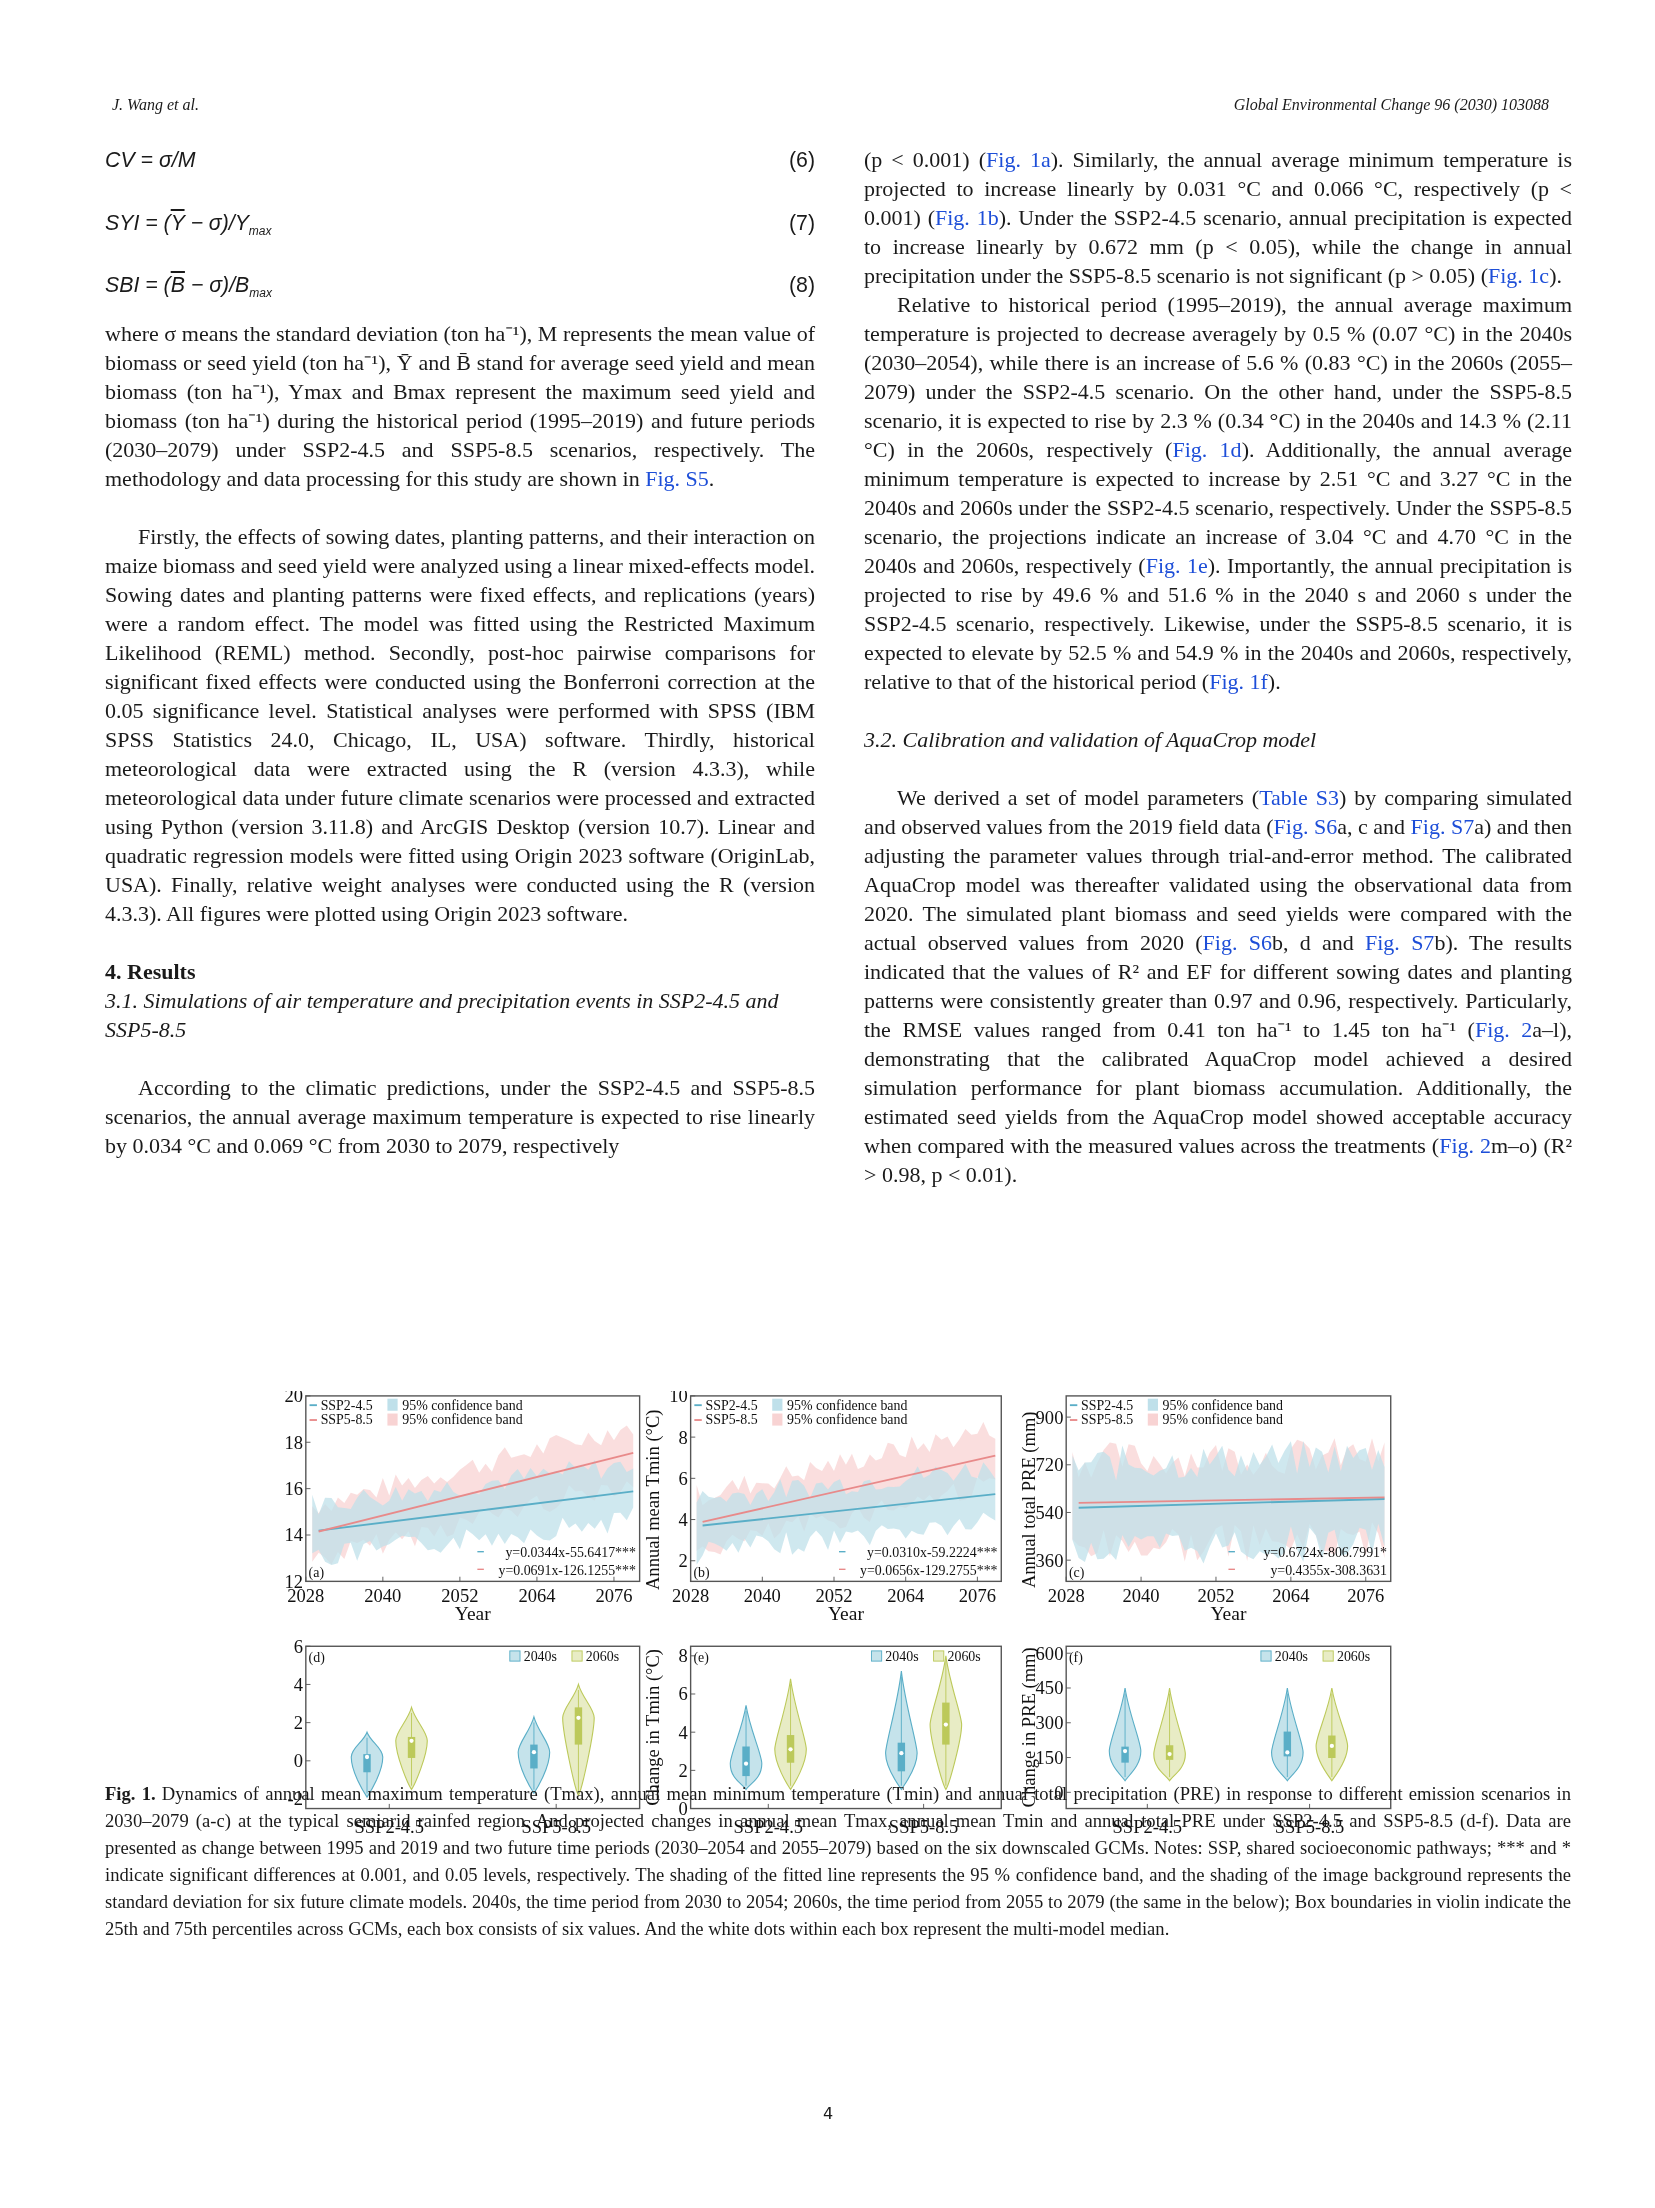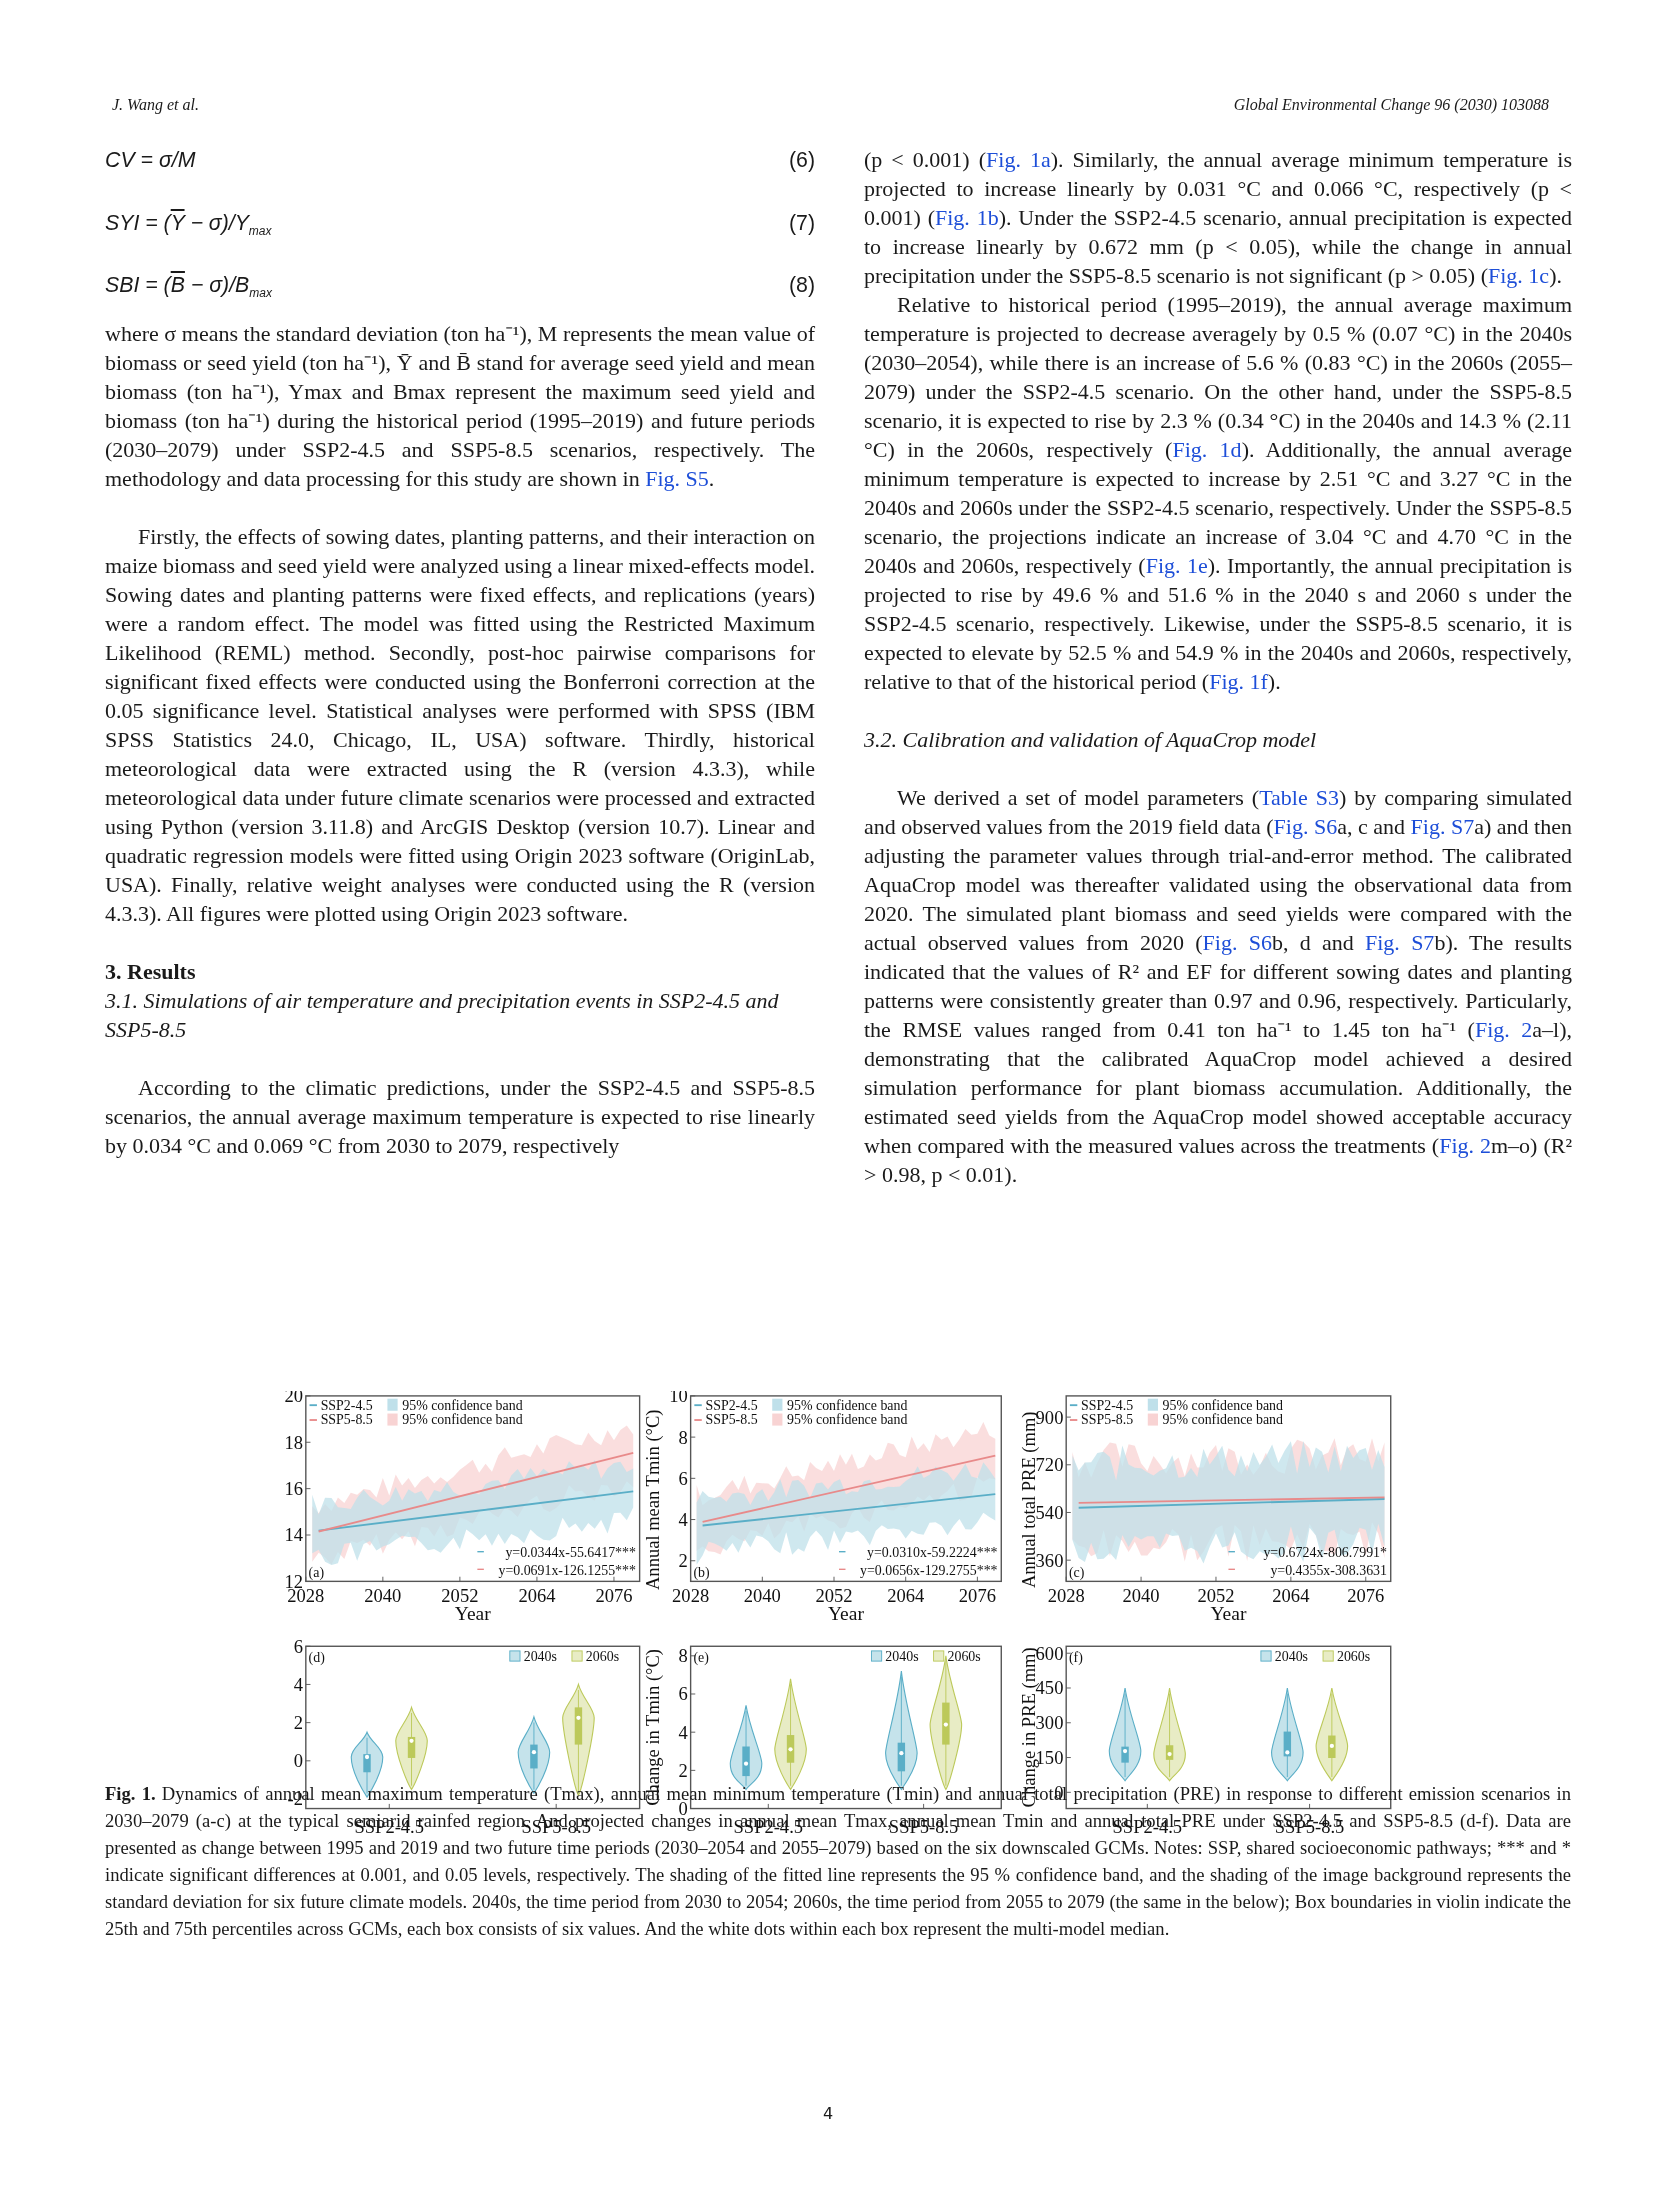--- a/index.html
+++ b/index.html
@@ -41,21 +41,21 @@
   <span class="num">(7)</span>
 </div>
 <div class="eq" style="top:273px;">
   <span>SBI</span> = <span>(</span><span class="ov">B</span><span> − σ)/B</span><sub>max</sub>
   <span class="num">(8)</span>
 </div>
 
 <div class="col left" style="top:319px;">
   <p><span>where σ means the standard deviation (ton ha⁻¹), M represents the mean value of biomass or seed yield (ton ha⁻¹), Ȳ and B̄ stand for average seed yield and mean biomass (ton ha⁻¹), Ymax and Bmax represent the maximum seed yield and biomass (ton ha⁻¹) during the historical period (1995–2019) and future periods (2030–2079) under SSP2-4.5 and SSP5-8.5 scenarios, respectively. The methodology and data processing for this study are shown in </span><a class="lnk">Fig. S5</a>.</p>
   <p class="indent" style="margin-top:29px;">Firstly, the effects of sowing dates, planting patterns, and their interaction on maize biomass and seed yield were analyzed using a linear mixed-effects model. Sowing dates and planting patterns were fixed effects, and replications (years) were a random effect. The model was fitted using the Restricted Maximum Likelihood (REML) method. Secondly, post-hoc pairwise comparisons for significant fixed effects were conducted using the Bonferroni correction at the 0.05 significance level. Statistical analyses were performed with SPSS (IBM SPSS Statistics 24.0, Chicago, IL, USA) software. Thirdly, historical meteorological data were extracted using the R (version 4.3.3), while meteorological data under future climate scenarios were processed and extracted using Python (version 3.11.8) and ArcGIS Desktop (version 10.7). Linear and quadratic regression models were fitted using Origin 2023 software (OriginLab, USA). Finally, relative weight analyses were conducted using the R (version 4.3.3). All figures were plotted using Origin 2023 software.</p>
-  <p class="h-sec" style="margin-top:29px;">3.  Results</p>
+  <p class="h-sec" style="margin-top:29px;">4.  Results</p>
   <p class="h-sub" style="">3.1.  Simulations of air temperature and precipitation events in SSP2-4.5 and SSP5-8.5</p>
   <p class="indent" style="margin-top:29px;">According to the climatic predictions, under the SSP2-4.5 and SSP5-8.5 scenarios, the annual average maximum temperature is expected to rise linearly by 0.034 °C and 0.069 °C from 2030 to 2079, respectively</p>
 </div>
 
 <div class="col right" style="top:145px;">
   <p><span>(p &lt; 0.001) (</span><a class="lnk">Fig. 1a</a><span>). Similarly, the annual average minimum temperature is projected to increase linearly by 0.031 °C and 0.066 °C, respectively (p &lt; 0.001) (</span><a class="lnk">Fig. 1b</a><span>). Under the SSP2-4.5 scenario, annual precipitation is expected to increase linearly by 0.672 mm (p &lt; 0.05), while the change in annual precipitation under the SSP5-8.5 scenario is not significant (p &gt; 0.05) (</span><a class="lnk">Fig. 1c</a><span>).</span></p>
   <p class="indent"><span>Relative to historical period (1995–2019), the annual average maximum temperature is projected to decrease averagely by 0.5 % (0.07 °C) in the 2040s (2030–2054), while there is an increase of 5.6 % (0.83 °C) in the 2060s (2055–2079) under the SSP2-4.5 scenario. On the other hand, under the SSP5-8.5 scenario, it is expected to rise by 2.3 % (0.34 °C) in the 2040s and 14.3 % (2.11 °C) in the 2060s, respectively (</span><a class="lnk">Fig. 1d</a><span>). Additionally, the annual average minimum temperature is expected to increase by 2.51 °C and 3.27 °C in the 2040s and 2060s under the SSP2-4.5 scenario, respectively. Under the SSP5-8.5 scenario, the projections indicate an increase of 3.04 °C and 4.70 °C in the 2040s and 2060s, respectively (</span><a class="lnk">Fig. 1e</a><span>). Importantly, the annual precipitation is projected to rise by 49.6 % and 51.6 % in the 2040 s and 2060 s under the SSP2-4.5 scenario, respectively. Likewise, under the SSP5-8.5 scenario, it is expected to elevate by 52.5 % and 54.9 % in the 2040s and 2060s, respectively, relative to that of the historical period (</span><a class="lnk">Fig. 1f</a><span>).</span></p>
   <p class="h-sub" style="margin-top:29px;">3.2.  Calibration and validation of AquaCrop model</p>
   <p class="indent" style="margin-top:29px;"><span>We derived a set of model parameters (</span><a class="lnk">Table S3</a><span>) by comparing simulated and observed values from the 2019 field data (</span><a class="lnk">Fig. S6</a><span>a, c and </span><a class="lnk">Fig. S7</a><span>a) and then adjusting the parameter values through trial-and-error method. The calibrated AquaCrop model was thereafter validated using the observational data from 2020. The simulated plant biomass and seed yields were compared with the actual observed values from 2020 (</span><a class="lnk">Fig. S6</a><span>b, d and </span><a class="lnk">Fig. S7</a><span>b). The results indicated that the values of R² and EF for different sowing dates and planting patterns were consistently greater than 0.97 and 0.96, respectively. Particularly, the RMSE values ranged from 0.41 ton ha⁻¹ to 1.45 ton ha⁻¹ (</span><a class="lnk">Fig. 2</a><span>a–l), demonstrating that the calibrated AquaCrop model achieved a desired simulation performance for plant biomass accumulation. Additionally, the estimated seed yields from the AquaCrop model showed acceptable accuracy when compared with the measured values across the treatments (</span><a class="lnk">Fig. 2</a><span>m–o) (R² &gt; 0.98, p &lt; 0.01).</span></p>
 </div>

